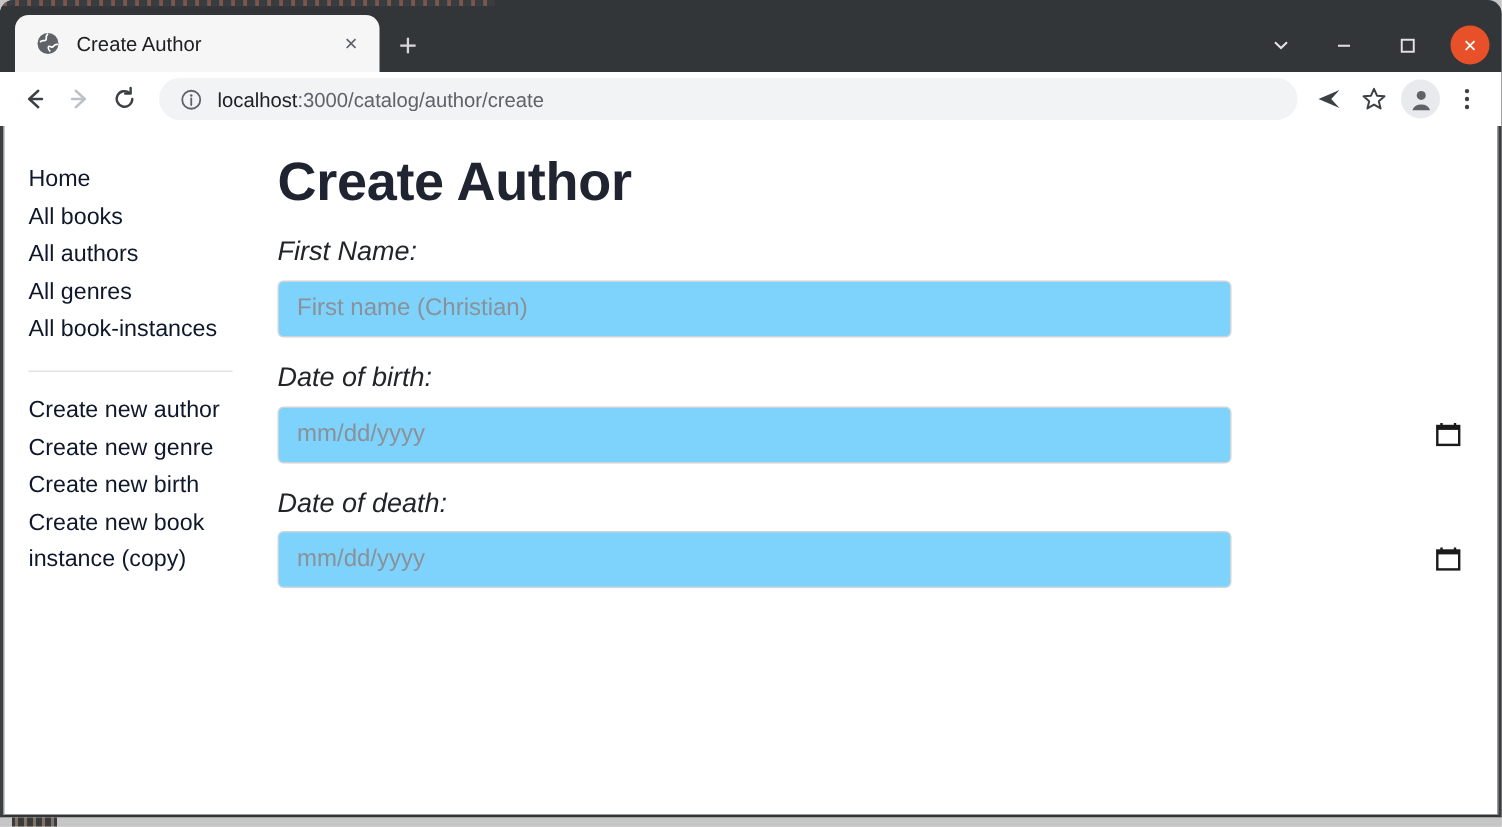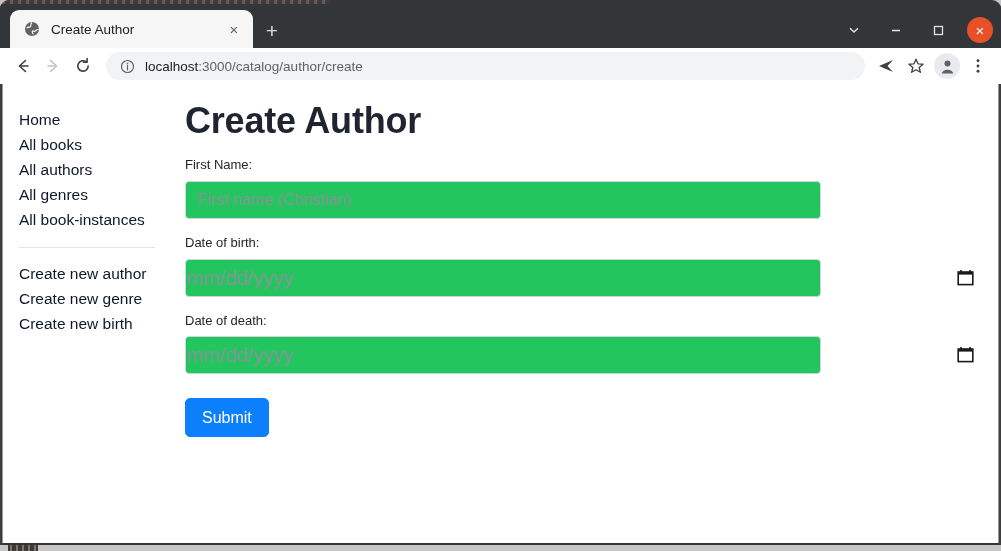--- a/index.html
+++ b/index.html
@@ -175,44 +175,45 @@
     font-size: 36px;
     font-weight: bold;
     color: #1f2430;
     margin: 0 0 16px 0;
     line-height: 1.15;
     letter-spacing: -0.2px;
   }
   .form-group { margin-bottom: 16px; }
   .form-label {
     display: block;
-    font-size: 13px;
+    font-size: 18px;
     color: #212529;
     margin-bottom: 8px;
     line-height: 1.2;
+    font-style: italic;
   }
   .form-control {
     display: block;
     width: 636px;
     height: 38px;
     padding: 12px 12px;
     font-size: 16px;
     font-family: "Liberation Sans", sans-serif;
     color: #495057;
-    background: #22c55e;
+    background: #7dd3fc;
     border: 1px solid #ced4da;
     border-radius: 4px;
     outline: none;
   }
   .form-control::placeholder { color: #8b9199; }
   .date-wrap { position: relative; width: 801px; }
   .date-text {
-    position: absolute; left: 2px; top: 0;
+    position: absolute; left: 13px; top: 0;
     height: 38px; line-height: 38px;
-    font-size: 20px; color: #8b9199;
+    font-size: 16px; color: #8b9199;
     pointer-events: none;
   }
   .cal-icon {
     position: absolute; right: 12px; top: 10px;
     width: 17px; height: 18px;
   }
   .btn-primary {
     display: inline-block;
     background: #0b7ffc;
     color: #ffffff;
@@ -362,20 +363,21 @@
           <li><a class="nav-link" href="#">All genres</a></li>
           <li><a class="nav-link" href="#">All book-instances</a></li>
         </ul>
 
         <hr class="nav-sep">
 
         <ul class="nav-list">
           <li><a class="nav-link" href="#">Create new author</a></li>
           <li><a class="nav-link" href="#">Create new genre</a></li>
           <li><a class="nav-link" href="#">Create new birth</a></li>
+          <li><a class="nav-link" href="#">Create new book instance (copy)</a></li>
         </ul>
       </nav>
 
       <main class="content">
         <h1 class="page-title">Create Author</h1>
 
         <form>
 
           <div class="form-group">
             <label class="form-label">First Name:</label>
@@ -406,21 +408,20 @@
               <span class="cal-icon">
                 <svg width="17" height="18" viewBox="0 0 17 18">
                   <path d="M4 1 V3 M13 1 V3" stroke="#1a1a1a" stroke-width="1.6"></path>
                   <rect x="1.2" y="3" width="14.6" height="12.6" fill="none" stroke="#1a1a1a" stroke-width="1.6"></rect>
                   <rect x="1.2" y="3" width="14.6" height="2.6" fill="#1a1a1a"></rect>
                 </svg>
               </span>
             </div>
           </div>
 
-          <button type="button" class="btn-primary">Submit</button>
         </form>
       </main>
 
     </div>
   </div>
 
   <div class="win-shadow-left"></div>
   <div class="win-shadow-right"></div>
 </div>
 

